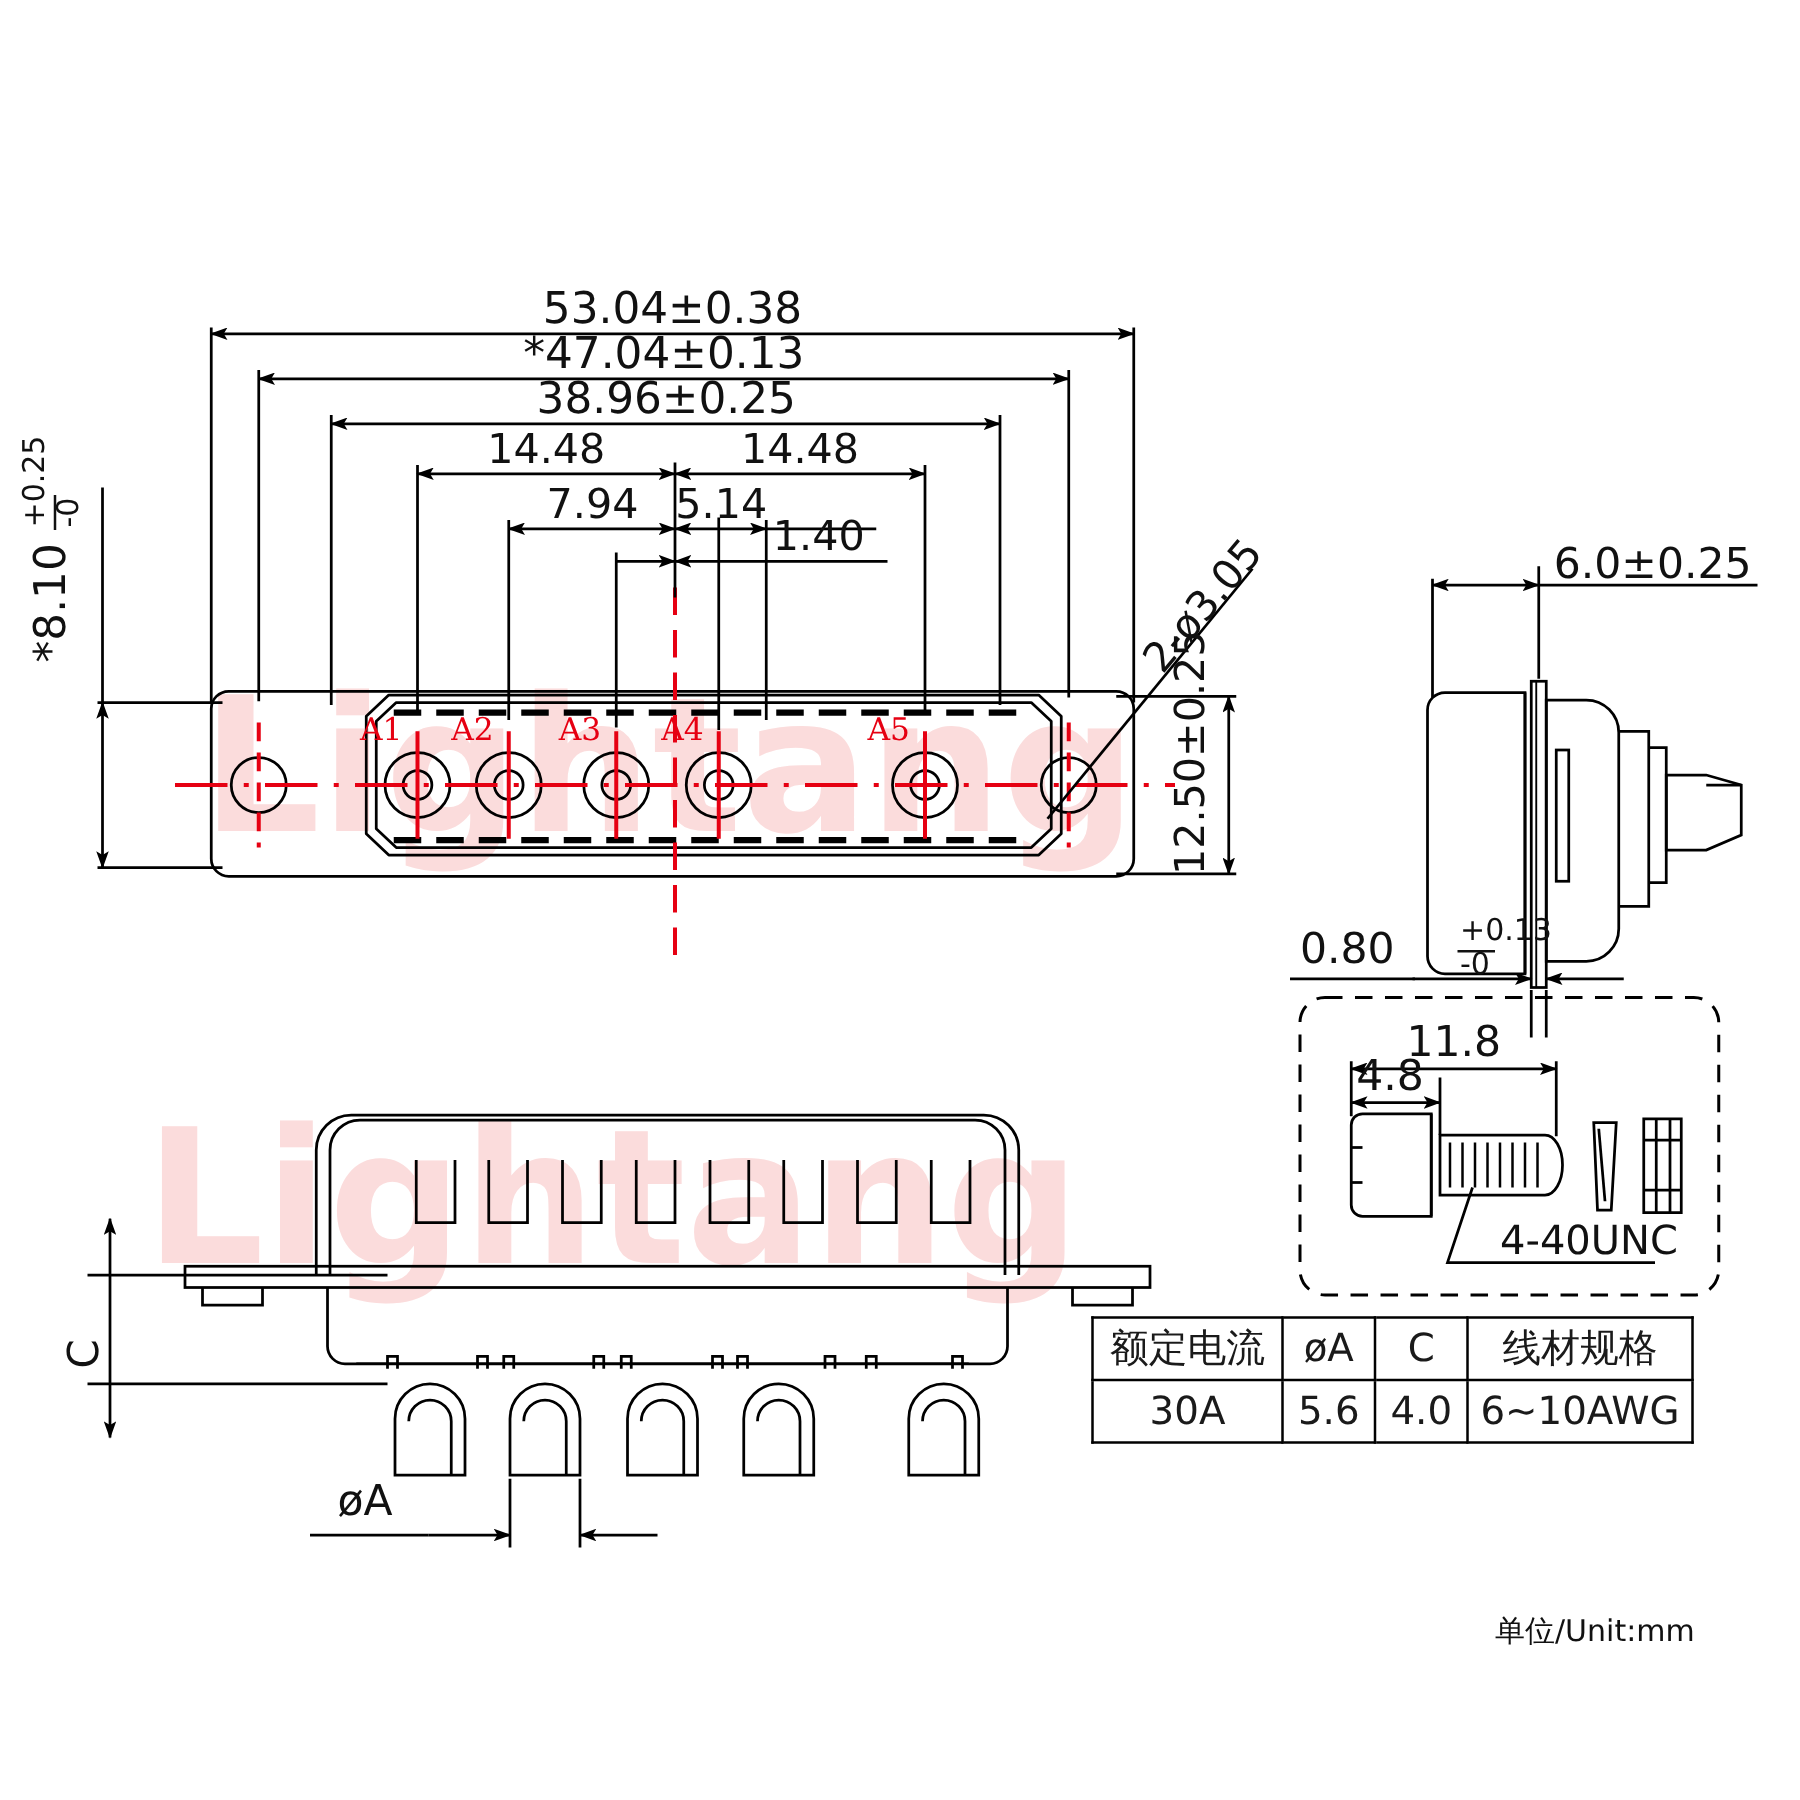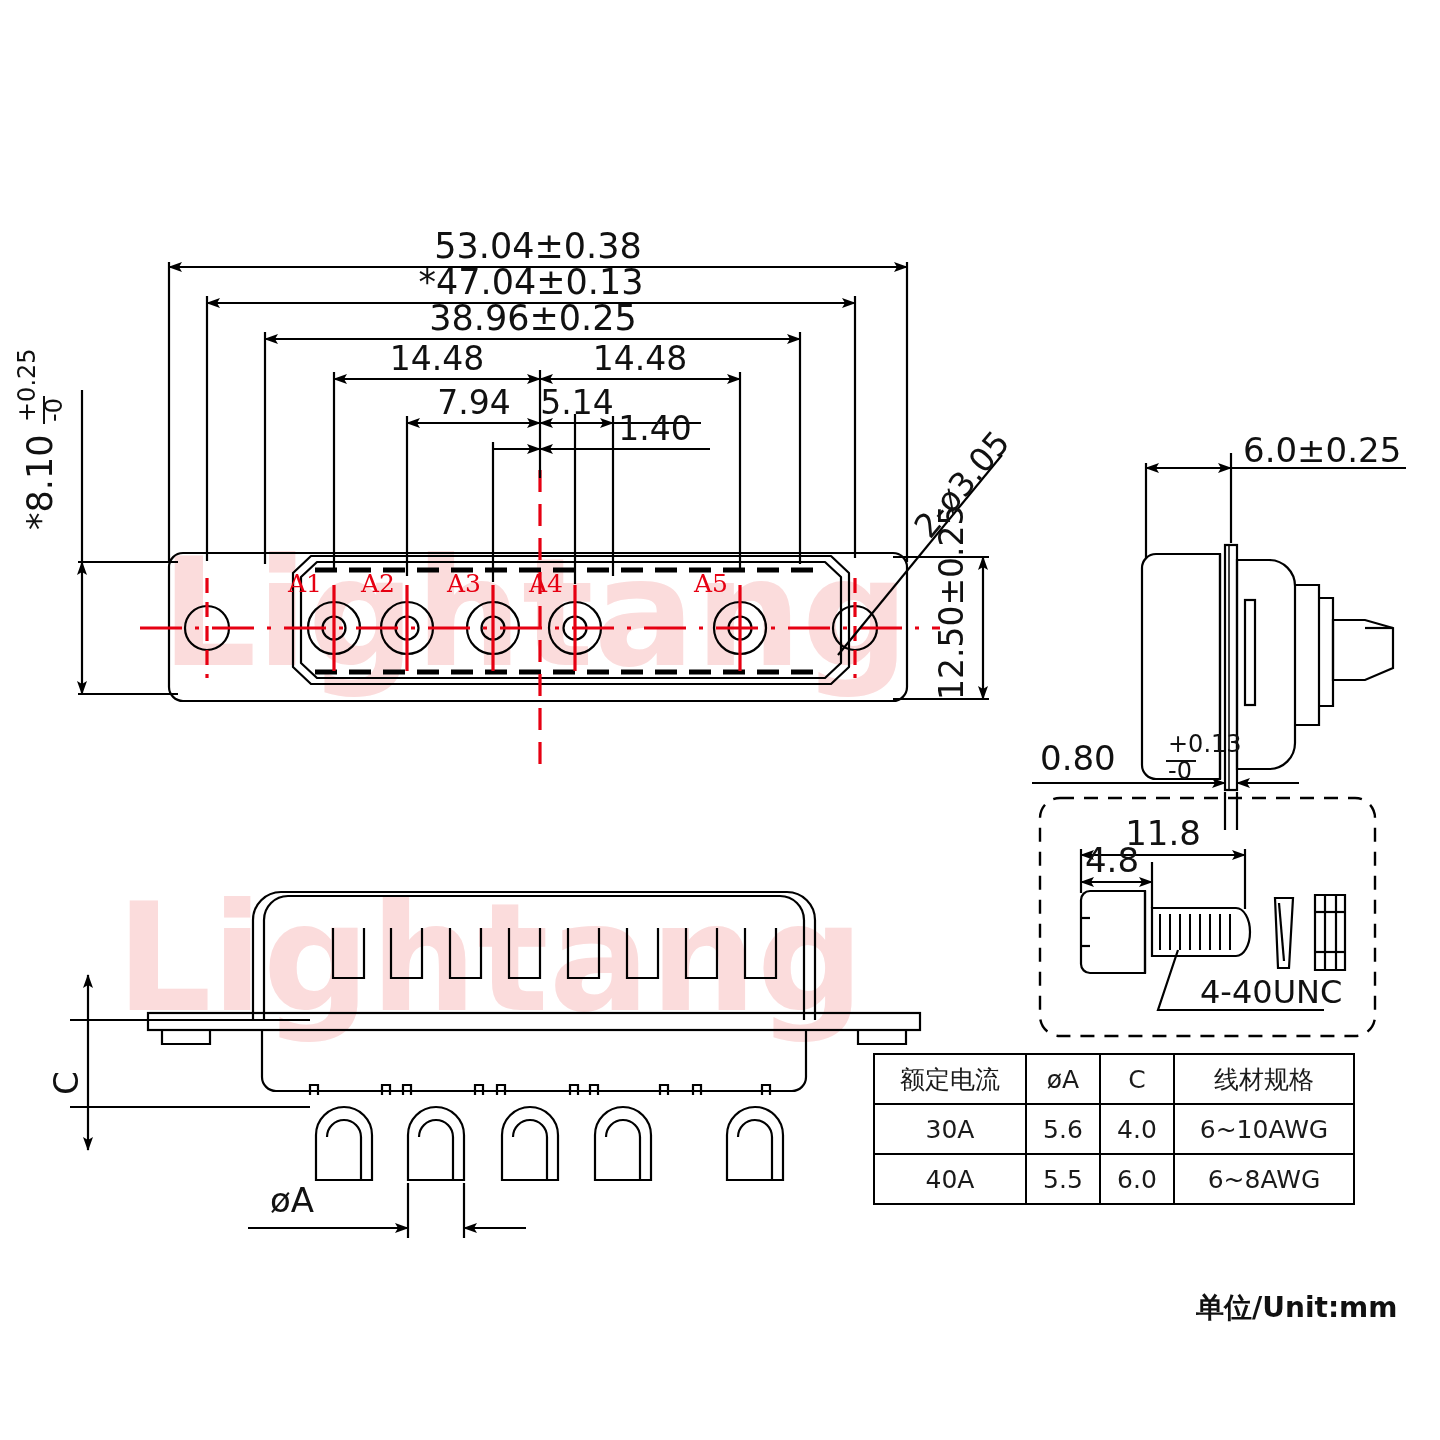--- a/index.html
+++ b/index.html
@@ -1,23 +1,23 @@
 <!DOCTYPE html>
 <html><head>
 <meta charset="utf-8">
 <style>
   html,body{margin:0;padding:0;background:#ffffff;}
   body{width:1440px;height:1440px;position:relative;
        font-family:"DejaVu Sans","Liberation Sans",sans-serif;}
   #stage{position:absolute;left:0;top:0;width:1440px;height:1440px;overflow:hidden;background:#fff;}
   svg{position:absolute;left:0;top:0;}
   .tbl{position:absolute;border-collapse:collapse;}
-  .tbl td{border:2px solid #000;text-align:center;font-size:25px;color:#1a1a1a;
+  .tbl td{border:2px solid #000;text-align:center;font-size:31px;color:#1a1a1a;
           font-family:"DejaVu Sans","Liberation Sans",sans-serif;padding:0;height:48px;}
-  .unit{position:absolute;font-size:28px;color:#111;font-weight:bold;}
+  .unit{position:absolute;font-size:24px;color:#111;}
 </style>
 </head>
 <body>
 
 <div id="stage">
 
 <svg width="1440" height="1440" viewBox="0 0 1440 1440">
   <defs>
     <marker id="ar" markerWidth="14" markerHeight="10" refX="13" refY="5" orient="auto" markerUnits="userSpaceOnUse">
       <path d="M0,0 L14,5 L0,10 L3,5 Z" fill="#000"></path>
@@ -302,24 +302,18 @@
       <td>线材规格</td>
     </tr>
   </thead>
   <tbody>
     <tr>
       <td>30A</td>
       <td>5.6</td>
       <td>4.0</td>
       <td>6~10AWG</td>
     </tr>
-    <tr>
-      <td>40A</td>
-      <td>5.5</td>
-      <td>6.0</td>
-      <td>6~8AWG</td>
-    </tr>
   </tbody>
 </table>
 
 <div class="unit" style="left:1196px;top:1289px;">单位/Unit:mm</div>
 
 </div>
 
 </body></html>

